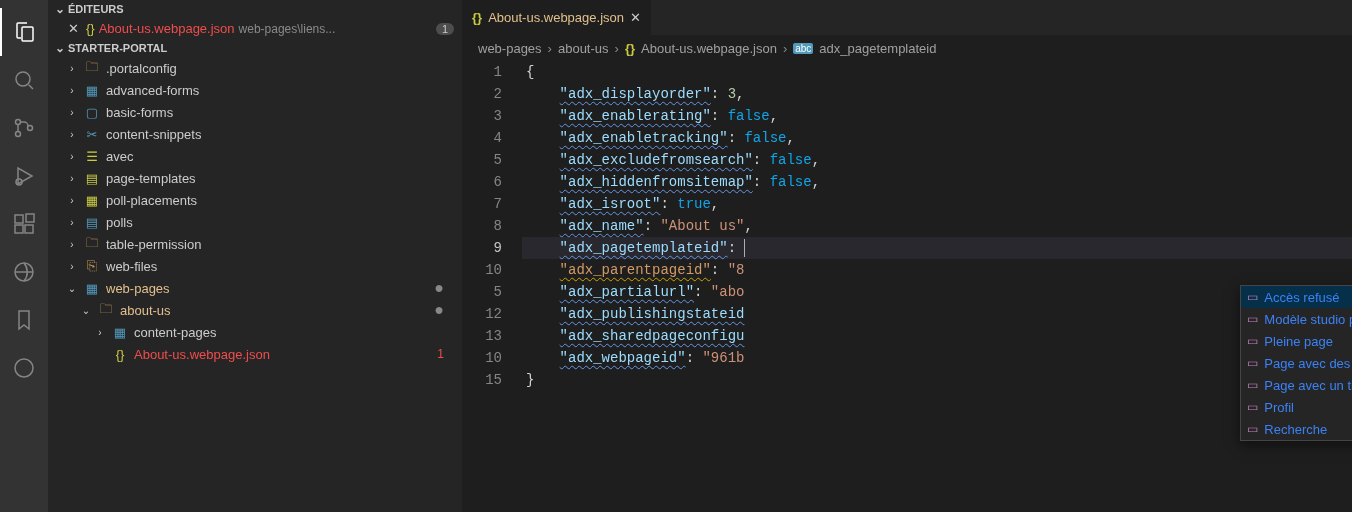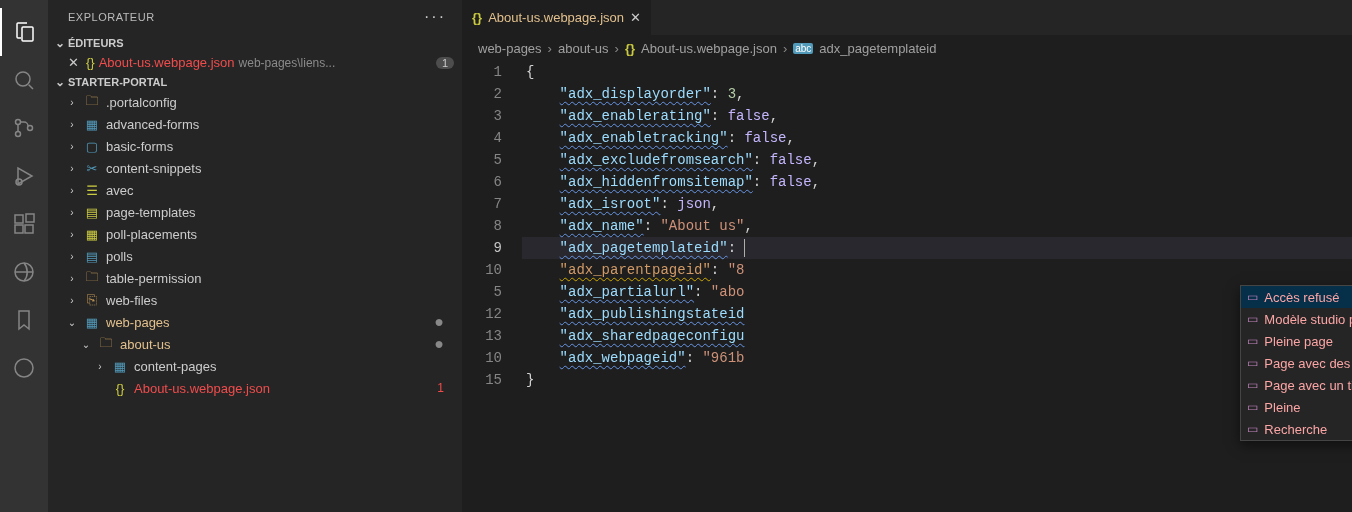--- a/index.html
+++ b/index.html
@@ -156,21 +156,21 @@
   flex: 1;
   position: relative;
 }
 .line { height: 22px; white-space: pre; padding-left: 4px; }
 .line.hl { background: #28282e; }
 .tok-brace { color: #d4d4d4; }
 .tok-key { color: #9cdcfe; text-decoration: underline wavy #6796e6 1px; text-underline-offset: 3px; }
 .tok-key-warn { color: #d19a66; text-decoration: underline wavy #cca700 1px; text-underline-offset: 3px; }
 .tok-punct { color: #d4d4d4; }
 .tok-num { color: #b5cea8; }
-.tok-bool { color: #c4b5fd; }
+.tok-bool { color: #0ea5e9; }
 .tok-str { color: #ce9178; }
 .cursor {
   display: inline-block;
   width: 1px;
   height: 18px;
   background: #aeafad;
   vertical-align: middle;
 }
 
 .suggest {
@@ -187,21 +187,21 @@
   display: flex;
   align-items: center;
   height: 22px;
   padding: 0 6px;
   gap: 6px;
   font-size: 13px;
   color: #ccc;
 }
 .suggest-item.sel { background: #062f4a; }
 .suggest-item .sicon { color: #c586c0; font-size: 12px; }
-.suggest-item .slabel { color: #fca5a5; }
+.suggest-item .slabel { color: #3b82f6; }
 </style>
 </head>
 <body>
 
 <div class="activity-bar">
   <div class="activity-item active">
     <svg viewBox="0 0 24 24" fill="none" stroke="currentColor" stroke-width="1.5">
         <path d="M14 3H5a1 1 0 0 0-1 1v13a1 1 0 0 0 1 1h3"></path>
         <path d="M10 7h9a1 1 0 0 1 1 1v12a1 1 0 0 1-1 1h-9a1 1 0 0 1-1-1V8a1 1 0 0 1 1-1z"></path>
       </svg>
@@ -246,24 +246,20 @@
       </svg>
   </div>
   <div class="activity-item">
     <svg viewBox="0 0 24 24" fill="none" stroke="currentColor" stroke-width="1.5">
         <circle cx="12" cy="12" r="9"></circle>
       </svg>
   </div>
 </div>
 
 <div class="sidebar">
-  <div class="sidebar-header">
-    <span>EXPLORATEUR</span>
-    <span class="dots">···</span>
-  </div>
 
   <div class="section-title">
     <span class="chev">⌄</span>
     <span>ÉDITEURS</span>
   </div>
   <div class="open-editor-row">
     <span class="close-x">✕</span>
     <span class="json-icon">{}</span>
     <span class="file-label err">About-us.webpage.json</span>
     <span class="path">web-pages\liens...</span>
@@ -391,21 +387,21 @@
         <div class="ln">10</div>
         <div class="ln">15</div>
       </div>
     <div class="code" id="code">
         <div class="line"><span class="tok-brace">{</span></div>
         <div class="line">    <span class="tok-key">"adx_displayorder"</span><span class="tok-punct">: </span><span class="tok-num">3</span><span class="tok-punct">,</span></div>
         <div class="line">    <span class="tok-key">"adx_enablerating"</span><span class="tok-punct">: </span><span class="tok-bool">false</span><span class="tok-punct">,</span></div>
         <div class="line">    <span class="tok-key">"adx_enabletracking"</span><span class="tok-punct">: </span><span class="tok-bool">false</span><span class="tok-punct">,</span></div>
         <div class="line">    <span class="tok-key">"adx_excludefromsearch"</span><span class="tok-punct">: </span><span class="tok-bool">false</span><span class="tok-punct">,</span></div>
         <div class="line">    <span class="tok-key">"adx_hiddenfromsitemap"</span><span class="tok-punct">: </span><span class="tok-bool">false</span><span class="tok-punct">,</span></div>
-        <div class="line">    <span class="tok-key">"adx_isroot"</span><span class="tok-punct">: </span><span class="tok-bool">json</span><span class="tok-punct">,</span></div>
+        <div class="line">    <span class="tok-key">"adx_isroot"</span><span class="tok-punct">: </span><span class="tok-bool">true</span><span class="tok-punct">,</span></div>
         <div class="line">    <span class="tok-key">"adx_name"</span><span class="tok-punct">: </span><span class="tok-str">"About us"</span><span class="tok-punct">,</span></div>
         <div class="line hl">    <span class="tok-key">"adx_pagetemplateid"</span><span class="tok-punct">: </span><span class="cursor"></span></div>
         <div class="line">    <span class="tok-key-warn">"adx_parentpageid"</span><span class="tok-punct">: </span><span class="tok-str">"8</span></div>
         <div class="line">    <span class="tok-key">"adx_partialurl"</span><span class="tok-punct">: </span><span class="tok-str">"abo</span></div>
         <div class="line">    <span class="tok-key">"adx_publishingstateid</span></div>
         <div class="line">    <span class="tok-key">"adx_sharedpageconfigu</span></div>
         <div class="line">    <span class="tok-key">"adx_webpageid"</span><span class="tok-punct">: </span><span class="tok-str">"961b</span></div>
         <div class="line"><span class="tok-brace">}</span></div>
       </div>
   </div>
@@ -426,20 +422,20 @@
       <div class="suggest-item">
         <span class="sicon">▭</span>
         <span class="slabel">Page avec des liens enfants</span>
       </div>
       <div class="suggest-item">
         <span class="sicon">▭</span>
         <span class="slabel">Page avec un titre</span>
       </div>
       <div class="suggest-item">
         <span class="sicon">▭</span>
-        <span class="slabel">Pleine</span>
+        <span class="slabel">Profil</span>
       </div>
       <div class="suggest-item">
         <span class="sicon">▭</span>
         <span class="slabel">Recherche</span>
       </div>
     </div>
 </div>
 
 </body></html>

